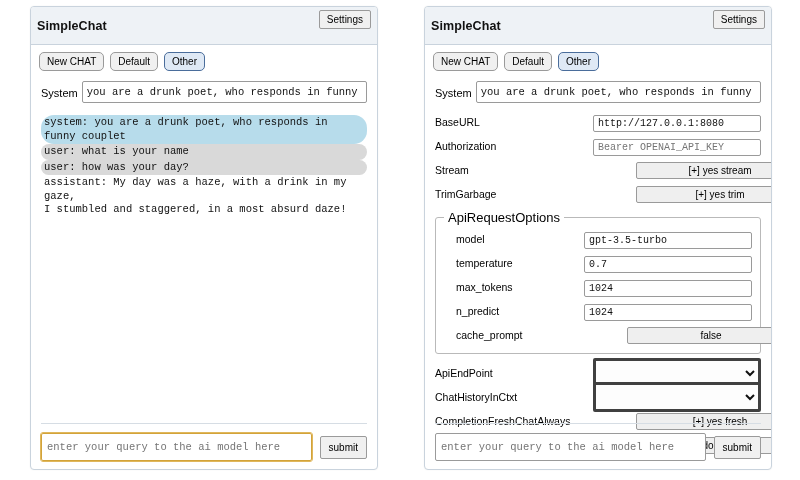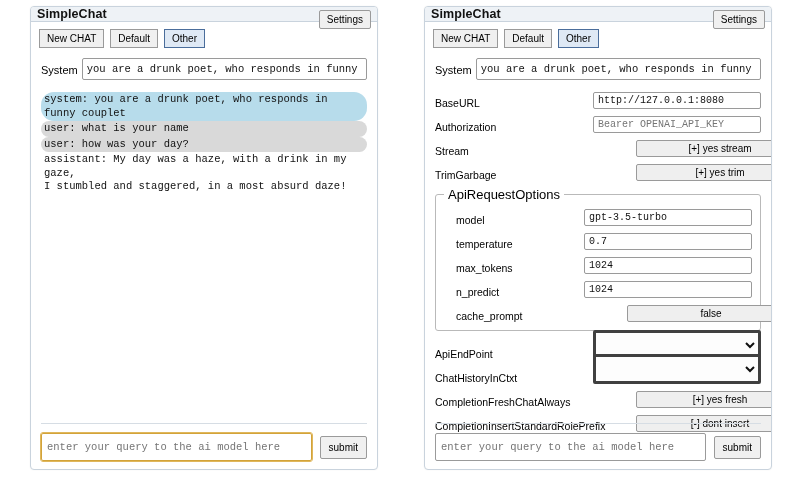--- a/index.html
+++ b/index.html
@@ -27,21 +27,21 @@
     border-radius: 4px;
     box-sizing: border-box;
     box-shadow: 0 0 2px rgba(0,0,0,0.06);
     overflow: hidden;
   }
   .panel-left { left: 30px; }
   .panel-right { left: 424px; }
 
   .titlebar {
     position: relative;
-    height: 15px;
+    height: 38px;
     background: #eef2f6;
     border-bottom: 1px solid #c9d3dd;
     display: flex;
     align-items: center;
     padding: 0 6px;
     box-sizing: border-box;
   }
   .app-title {
     font-size: 12.5px;
     font-weight: bold;
@@ -64,21 +64,21 @@
 
   .toolbar {
     display: flex;
     gap: 6px;
     padding: 7px 8px 4px 8px;
   }
   .tbtn {
     font-size: 10px;
     background: #f0f0f0;
     border: 1px solid #9a9a9a;
-    border-radius: 0;
+    border-radius: 5px;
     padding: 3px 7px;
     color: #000;
     cursor: pointer;
     font-family: "Liberation Sans", sans-serif;
   }
   .tbtn.active {
     background: #dfe9f5;
     border: 1px solid #4a6d9b;
   }
 
@@ -168,21 +168,21 @@
     color: #000;
     font-family: "Liberation Sans", sans-serif;
   }
 
   
   .settings-body {
     padding: 4px 10px 0 10px;
   }
   .srow {
     display: flex;
-    align-items: flex-end;
+    align-items: center;
     height: 21px;
     margin-bottom: 3px;
   }
   .slabel {
     font-size: 10.5px;
     color: #000;
     width: 158px;
     flex: none;
     white-space: nowrap;
   }

